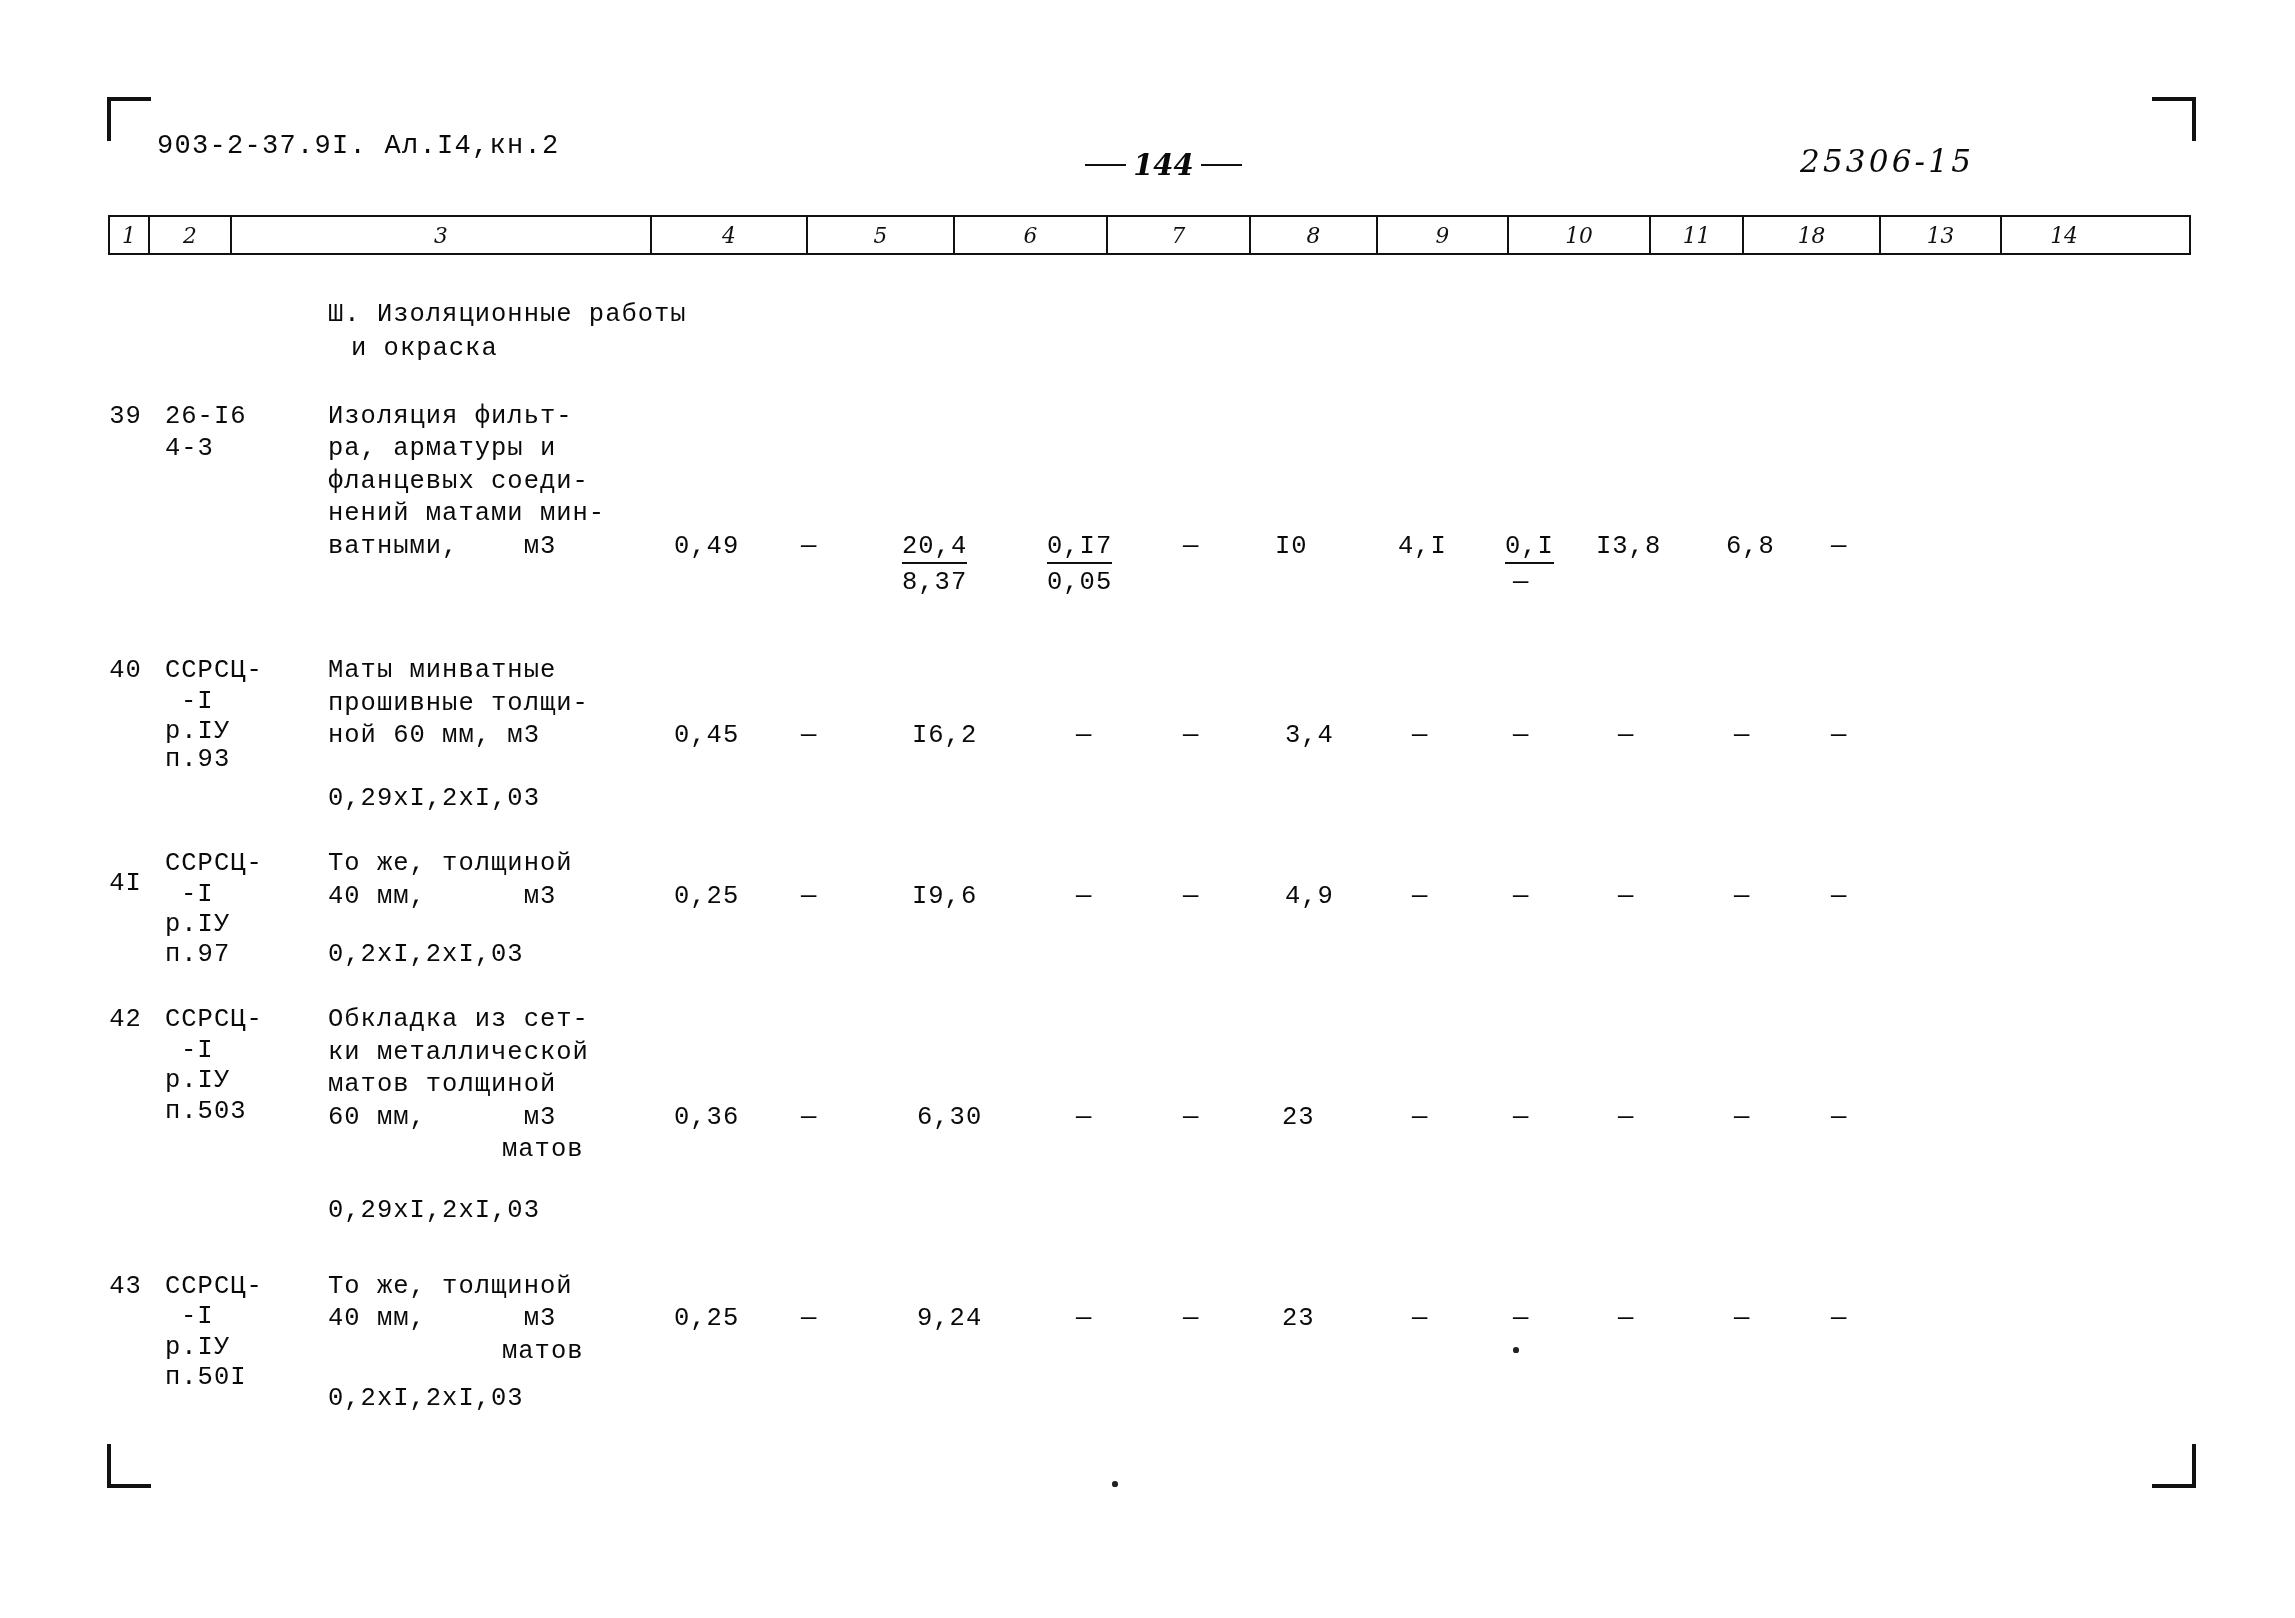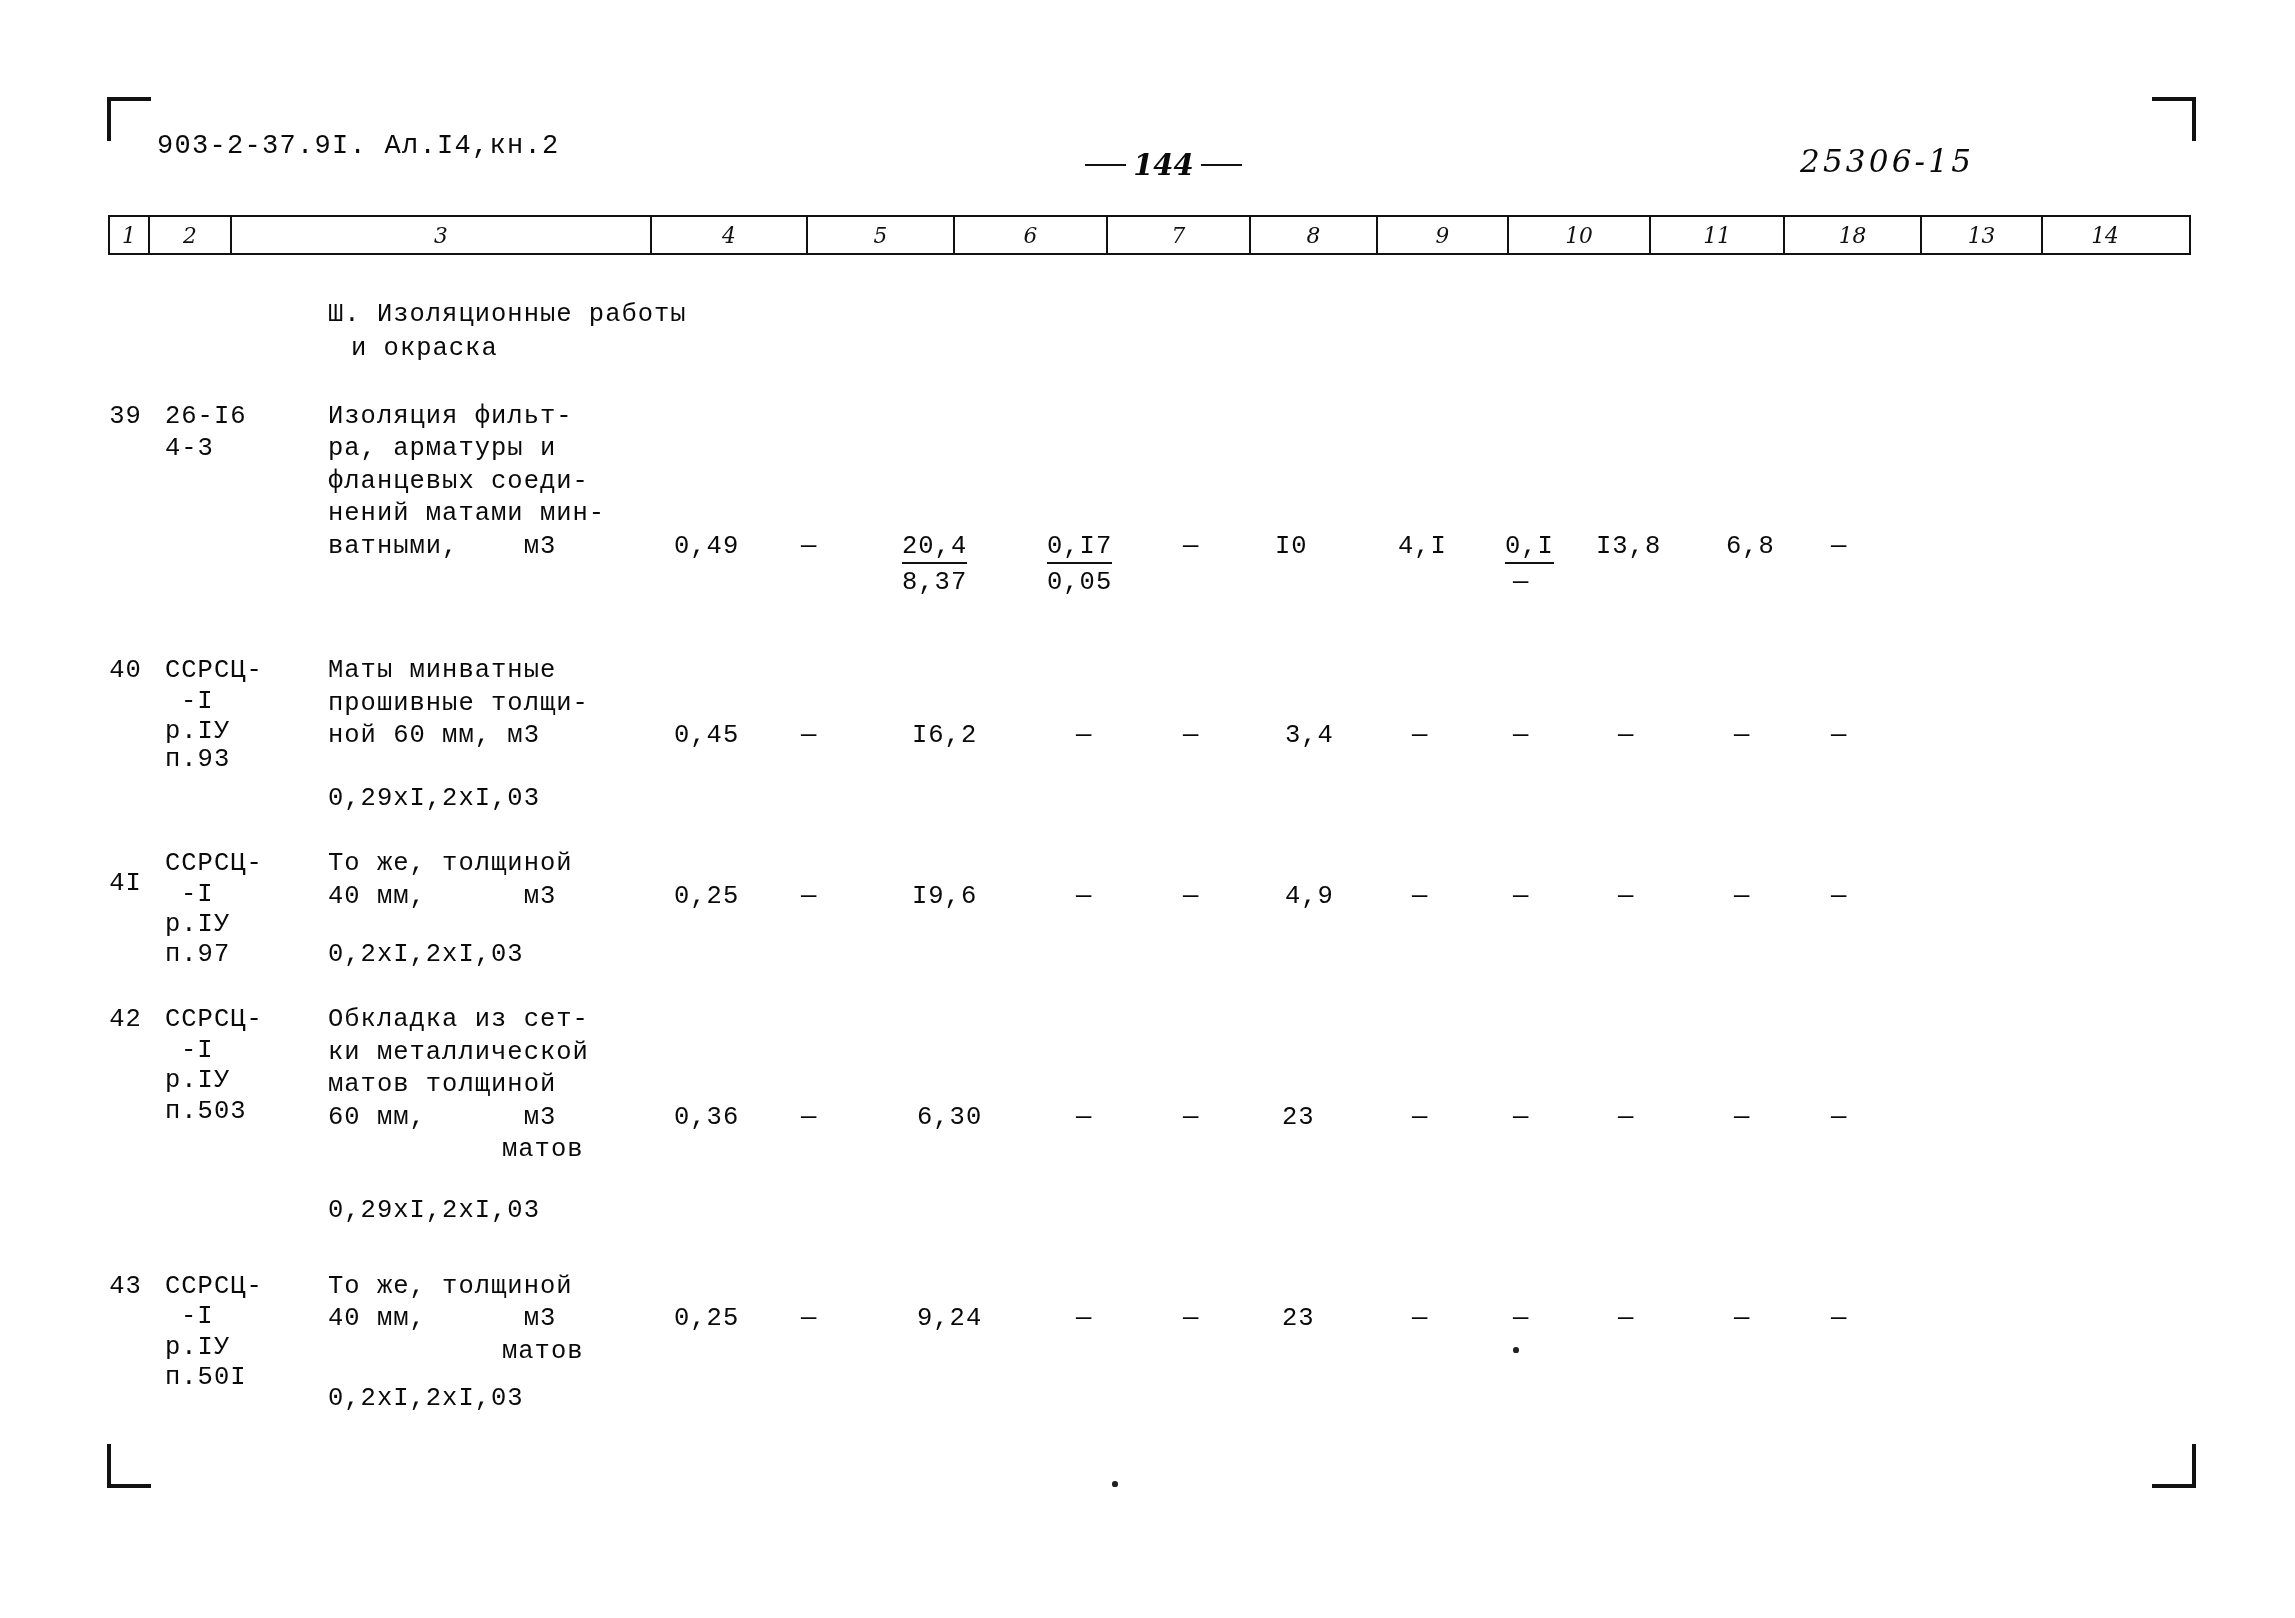--- a/index.html
+++ b/index.html
@@ -136,21 +136,21 @@
   <div class="cell" style="width:40px">1</div>
   <div class="cell" style="width:82px">2</div>
   <div class="cell" style="width:420px">3</div>
   <div class="cell" style="width:156px">4</div>
   <div class="cell" style="width:147px">5</div>
   <div class="cell" style="width:153px">6</div>
   <div class="cell" style="width:143px">7</div>
   <div class="cell" style="width:127px">8</div>
   <div class="cell" style="width:131px">9</div>
   <div class="cell" style="width:142px">10</div>
-  <div class="cell" style="width:134px">11</div>
+  <div class="cell" style="width:93px">11</div>
   <div class="cell" style="width:137px">18</div>
   <div class="cell" style="width:121px">13</div>
   <div class="cell" style="width:124px">14</div>
 </div>
 
 <div class="sheet">
 
   <div class="abs" style="left:220px; top:37px;">Ш. Изоляционные работы</div>
   <div class="abs" style="left:243px; top:71px;">и окраска</div>
 

